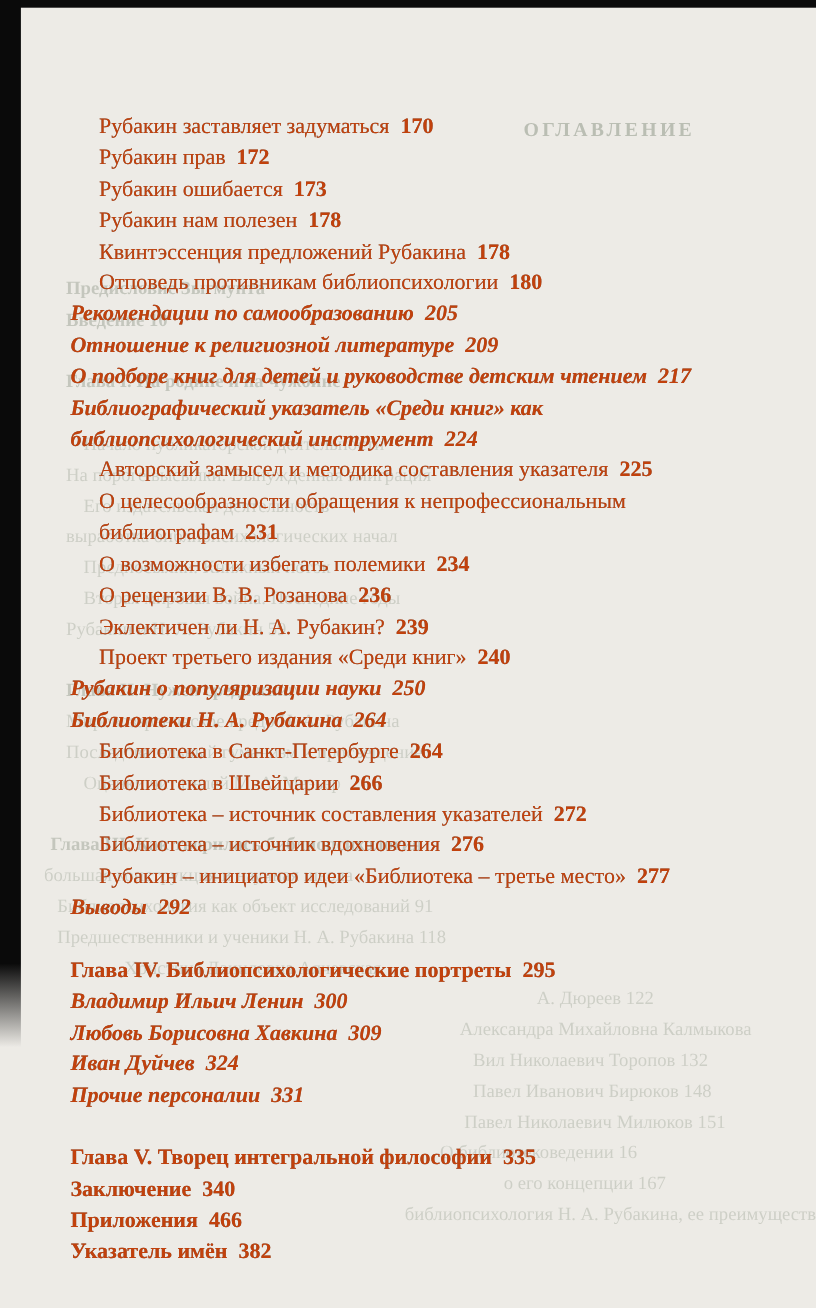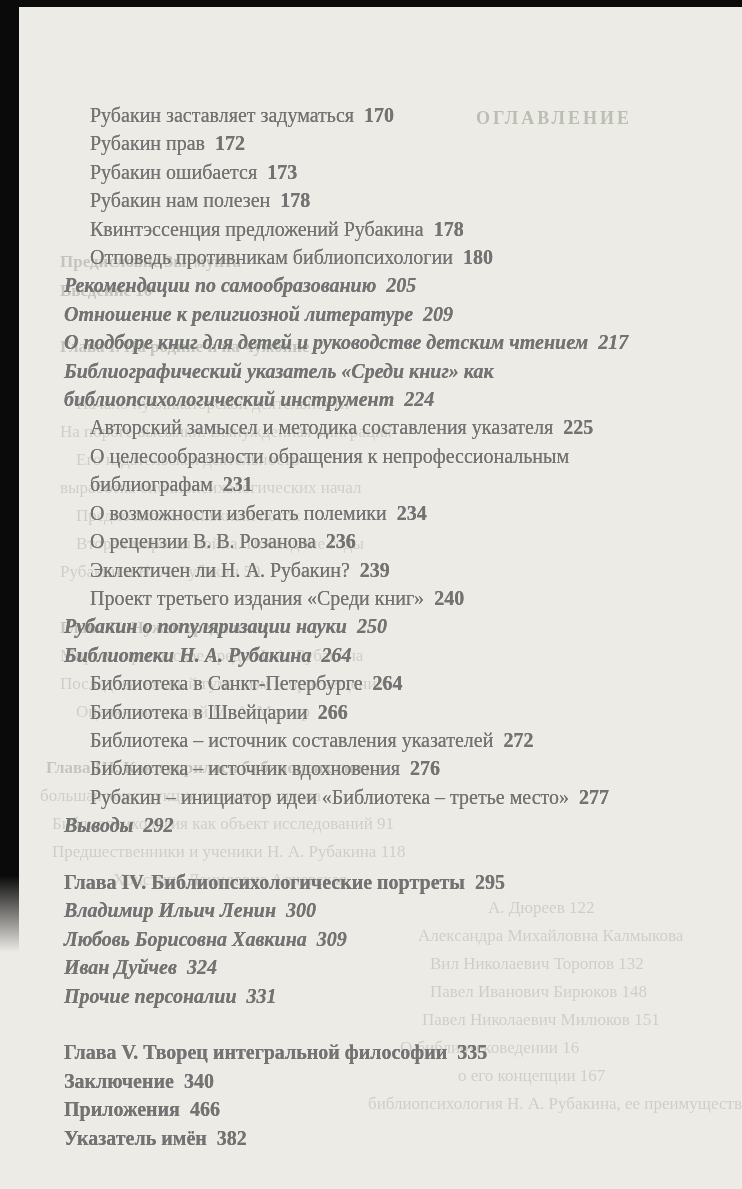--- a/index.html
+++ b/index.html
@@ -28,21 +28,21 @@
     color:#76816f;
     opacity:.26;
     filter:blur(0.7px);
     white-space:nowrap;
   }
   .bleed span.b{font-weight:700;opacity:.34;}
   .bleed span.title{font-size:18px;letter-spacing:3px;opacity:.42;}
   
   .content{
     position:absolute;left:64px;top:101px;width:648px;
-    color:#737373;
+    color:#c2410c;
   }
   .entry{
     font-size:20px;
     line-height:28.4px;
     text-shadow:0 0 0.5px rgba(20,20,20,.55);
   }
   .entry .ln{display:block;white-space:nowrap;}
   .entry.indent1{padding-left:26px;}
   .entry.bi{font-weight:700;font-style:italic;}
   .entry.b{font-weight:700;}

